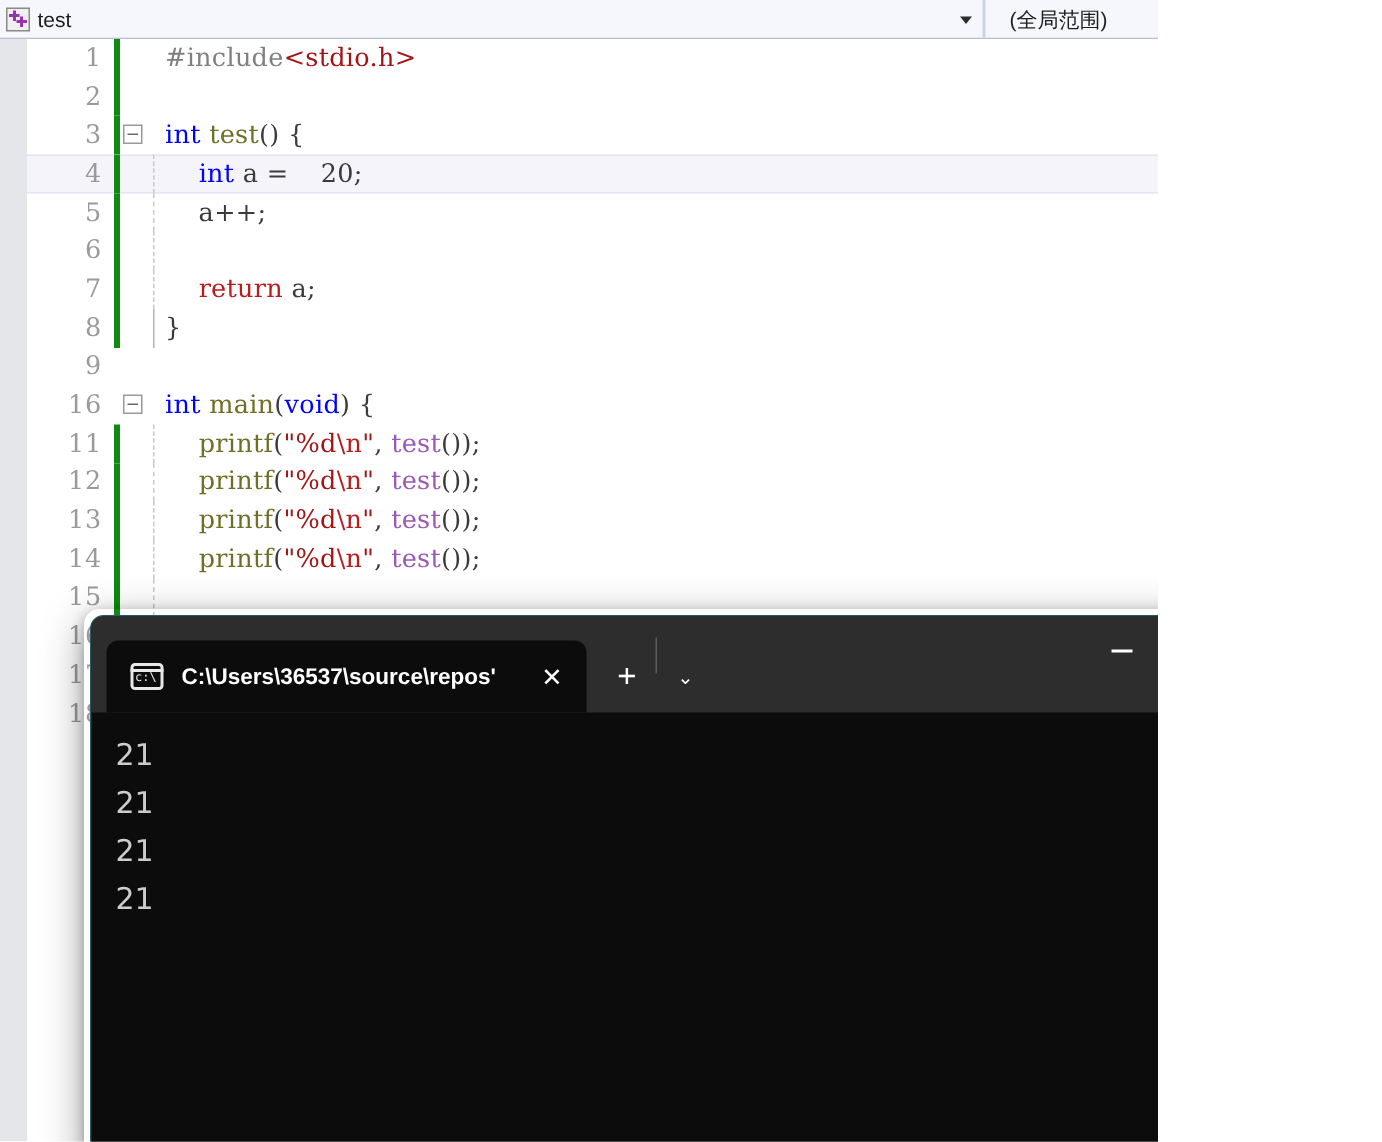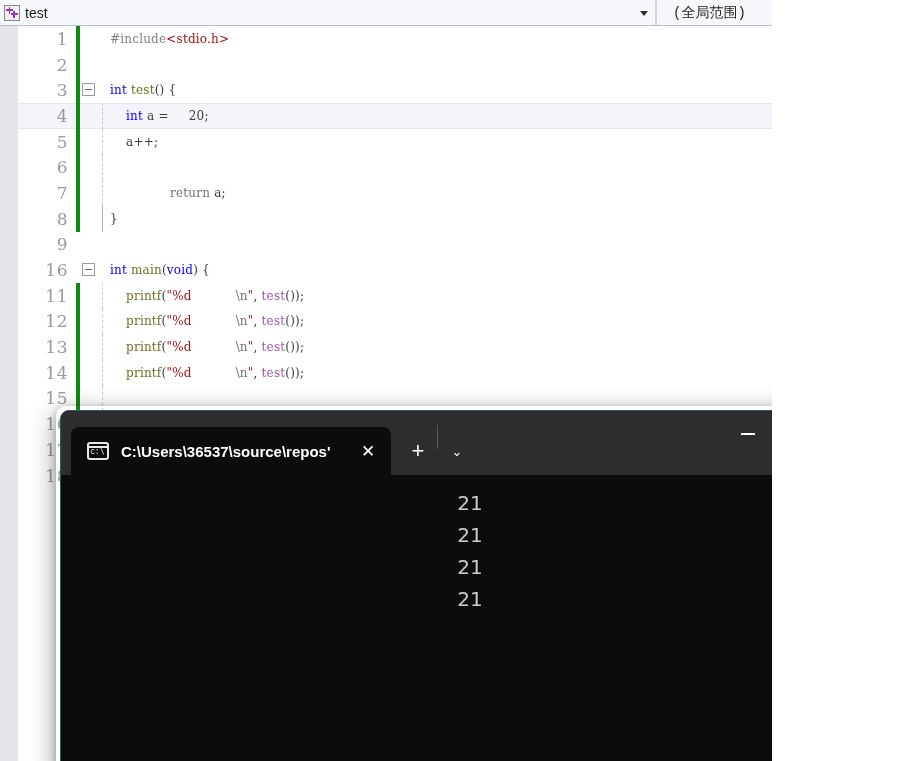--- a/index.html
+++ b/index.html
@@ -49,21 +49,21 @@
     width: 7px; height: 7px;
     background:
       linear-gradient(to bottom, transparent 2.5px, #9b30b0 2.5px, #9b30b0 4.5px, transparent 4.5px),
       linear-gradient(to right, transparent 2.5px, #9b30b0 2.5px, #9b30b0 4.5px, transparent 4.5px);
   }
   .nav-label {
     font-size: 14px; color: #1e1e1e;
     white-space: nowrap; overflow: hidden;
     line-height: 24px;
   }
-  .nav-combo.scope .nav-label { margin-left: 16px; font-family: Liberation Mono, monospace; }
+  .nav-combo.scope .nav-label { margin-left: 16px; }
   .nav-caret {
     position: absolute; right: 7px; top: 50%;
     width: 0; height: 0; margin-top: -2px;
     border-left: 4px solid transparent;
     border-right: 4px solid transparent;
     border-top: 5px solid #2c2c2c;
   }
 
   
   .editor {
@@ -111,28 +111,28 @@
   .guide .vline {
     position: absolute; left: 4px; top: 0; bottom: 0;
     border-left: 1px solid #b5b5b5;
   }
   .guide .dashline {
     position: absolute; left: 4px; top: 0; bottom: 0;
     border-left: 1px dashed #c8c8c8;
   }
   .code-text {
     font-family: "DejaVu Serif", serif;
-    font-size: 12px;
+    font-size: 17px;
     color: #3b3b3b;
     letter-spacing: 0.2px;
   }
   .t-key   { color: #0000ff; }
   .t-fn    { color: #6f6f28; }
   .t-str   { color: #a31515; }
-  .t-esc   { color: #737373; margin-left: 44px; }
+  .t-esc   { color: #b91c1c; }
   .t-call  { color: #9b59b6; }
   .t-pre   { color: #808080; }
   .t-num   { color: #3b3b3b; margin-left: 16px; }
   .t-inc   { color: #a31515; }
   .t-punct { color: #3b3b3b; }
 
   
   .console-shadow {
     position: absolute;
     left: 56px; top: 406px; width: 812px; height: 370px;
@@ -220,21 +220,20 @@
     height: 301px;
     padding: 12px 0 0 16px;
   }
   .console-line {
     font-family: "DejaVu Sans", sans-serif;
     font-size: 20px;
     color: #cccccc;
     line-height: 32px;
     white-space: pre;
     position: relative;
-    text-align: center;
   }
   .console-line.cjk { font-size: 19px; letter-spacing: 1px; }
   .cursor-bar {
     display: inline-block;
     width: 2px; height: 24px;
     background: #cccccc;
     vertical-align: -5px;
     margin-left: 8px;
   }
 </style>

